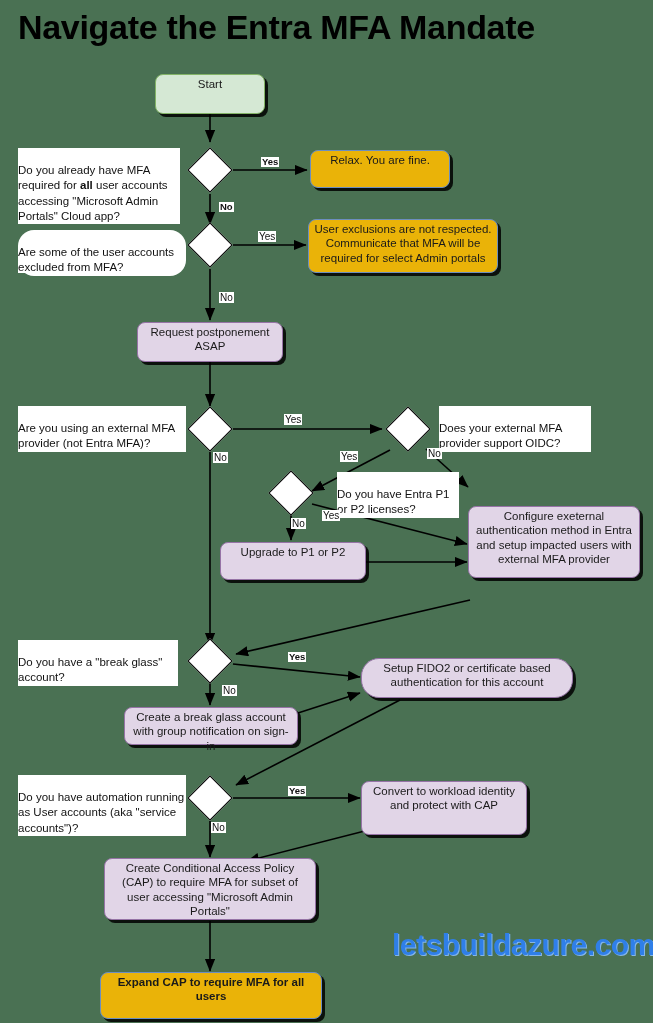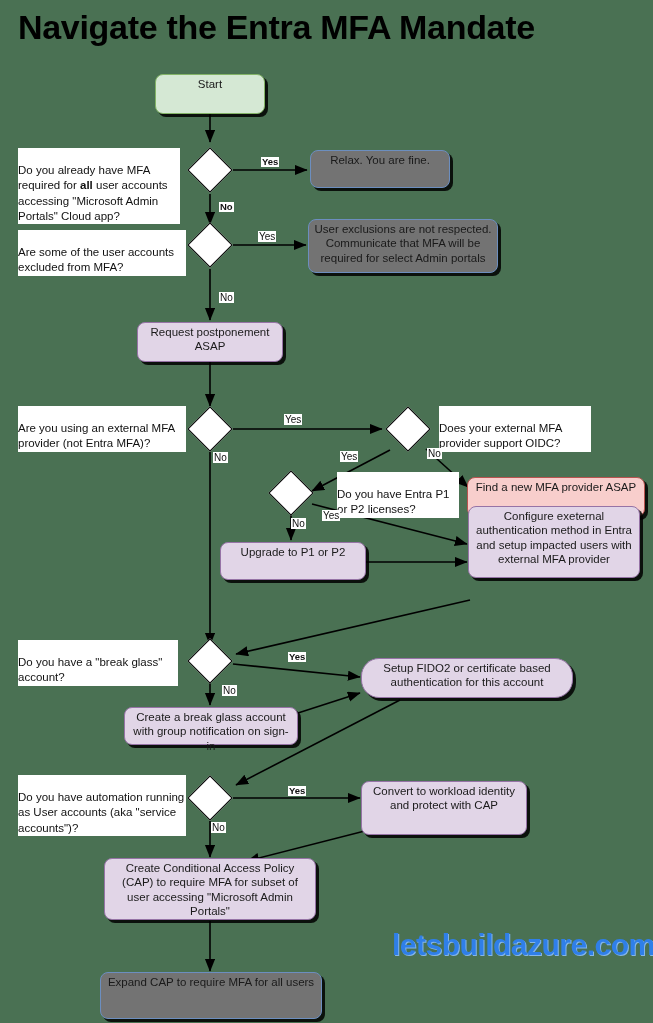--- a/index.html
+++ b/index.html
@@ -20,21 +20,21 @@
 
   .node{
     position:absolute;box-sizing:border-box;
     display:flex;align-items:flex-start;justify-content:center;
     text-align:center;font-size:11.5px;color:#1a1a1a;line-height:1.25;
     border-radius:8px;border:1.2px solid #000;
     box-shadow:3px 3px 0px rgba(0,0,0,0.85);
     padding:2px 5px;
   }
   .n-green{background:#d5e8d4;border-color:#82b366;}
-  .n-blue{background:#737373;border-color:#6c8ebf;}
+  .n-blue{background:#eab308;border-color:#6c8ebf;}
   .n-purple{background:#e1d5e7;border-color:#9673a6;}
   .n-red{background:#f8cecc;border-color:#b85450;}
 
   .diamond{
     position:absolute;
     background:#ffffff;
     border:1.6px solid #000;
     transform:rotate(45deg);
     box-sizing:border-box;
   }
@@ -133,23 +133,20 @@
   </div>
 
   <div class="node n-blue" style="left:308px;top:219px;width:190px;height:54px;">
     <span>User exclusions are not respected. Communicate that MFA will be required for select Admin portals</span>
   </div>
 
   <div class="node n-purple" style="left:137px;top:322px;width:146px;height:40px;">
     <span>Request postponement ASAP</span>
   </div>
 
-  <div class="node n-red" style="left:467px;top:477px;width:178px;height:40px;">
-    <span>Find a new MFA provider ASAP</span>
-  </div>
 
   <div class="node n-purple" style="left:220px;top:542px;width:146px;height:38px;">
     <span>Upgrade to P1 or P2</span>
   </div>
 
   <div class="node n-purple" style="left:468px;top:506px;width:172px;height:72px;">
     <span>Configure exeternal authentication method in Entra and setup impacted users with external MFA provider</span>
   </div>
 
   <div class="node n-purple" style="left:361px;top:658px;width:212px;height:40px;border-radius:18px;">
@@ -161,37 +158,37 @@
   </div>
 
   <div class="node n-purple" style="left:361px;top:781px;width:166px;height:54px;">
     <span>Convert to workload identity and protect with CAP</span>
   </div>
 
   <div class="node n-purple" style="left:104px;top:858px;width:212px;height:62px;">
     <span>Create Conditional Access Policy (CAP) to require MFA for subset of user accessing "Microsoft Admin Portals"</span>
   </div>
 
-  <div class="node n-blue" style="left:100px;top:972px;width:222px;height:47px;">
+  <div class="node n-blue" style="left:100px;top:972px;width:222px;height:47px;font-weight:bold;">
     <span>Expand CAP to require MFA for all users</span>
   </div>
 
   <div class="diamond" style="left:194px;top:154px;width:32px;height:32px;"></div>
   <div class="diamond" style="left:194px;top:229px;width:32px;height:32px;"></div>
   <div class="diamond" style="left:194px;top:413px;width:32px;height:32px;"></div>
   <div class="diamond" style="left:392px;top:413px;width:32px;height:32px;"></div>
   <div class="diamond" style="left:275px;top:477px;width:32px;height:32px;"></div>
   <div class="diamond" style="left:194px;top:645px;width:32px;height:32px;"></div>
   <div class="diamond" style="left:194px;top:782px;width:32px;height:32px;"></div>
 
   <div class="qlabel" style="left:18px;top:148px;width:162px;">
     <span>Do you already have MFA required for </span><b>all</b><span> user accounts accessing "Microsoft Admin Portals" Cloud app?</span>
   </div>
 
-  <div class="qlabel" style="left:18px;top:230px;width:168px;">
+  <div class="qlabel" style="left:18px;top:230px;width:168px;border-radius:16px;">
     <span>Are some of the user accounts excluded from MFA?</span>
   </div>
 
   <div class="qlabel" style="left:18px;top:406px;width:168px;">
     <span>Are you using an external MFA provider (not Entra MFA)?</span>
   </div>
 
   <div class="qlabel" style="left:439px;top:406px;width:152px;">
     <span>Does your external MFA provider support OIDC?</span>
   </div>

